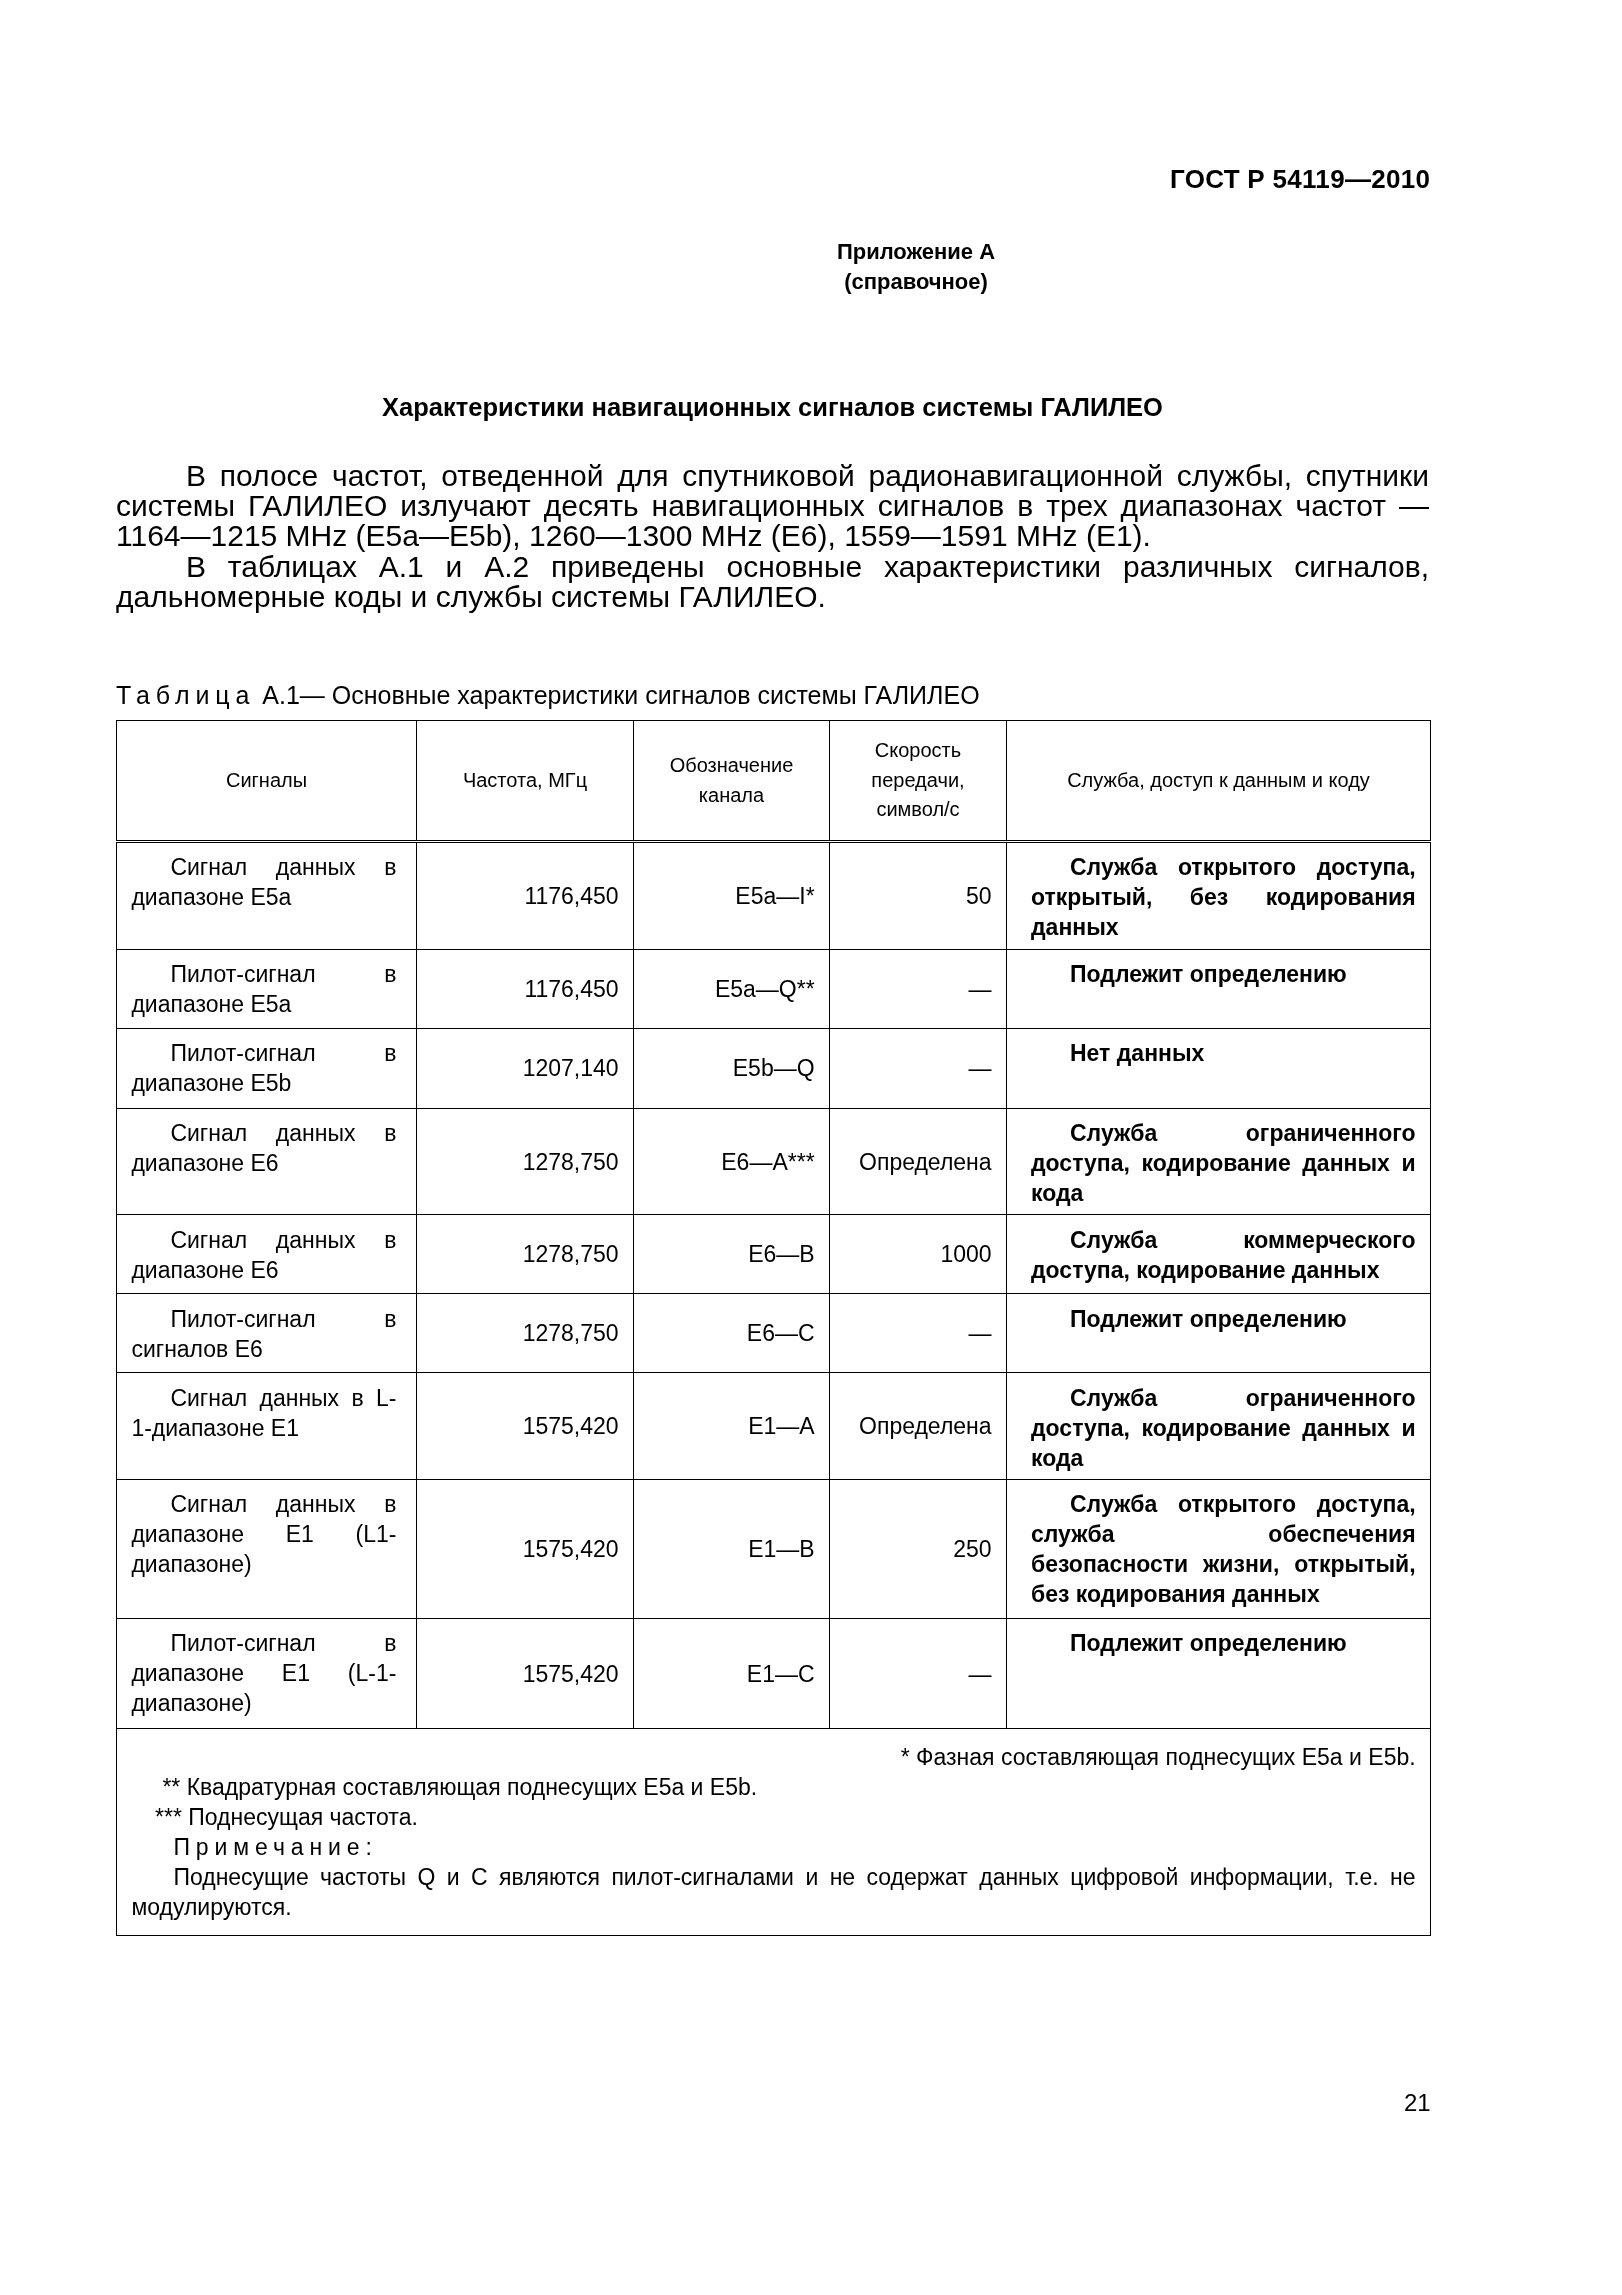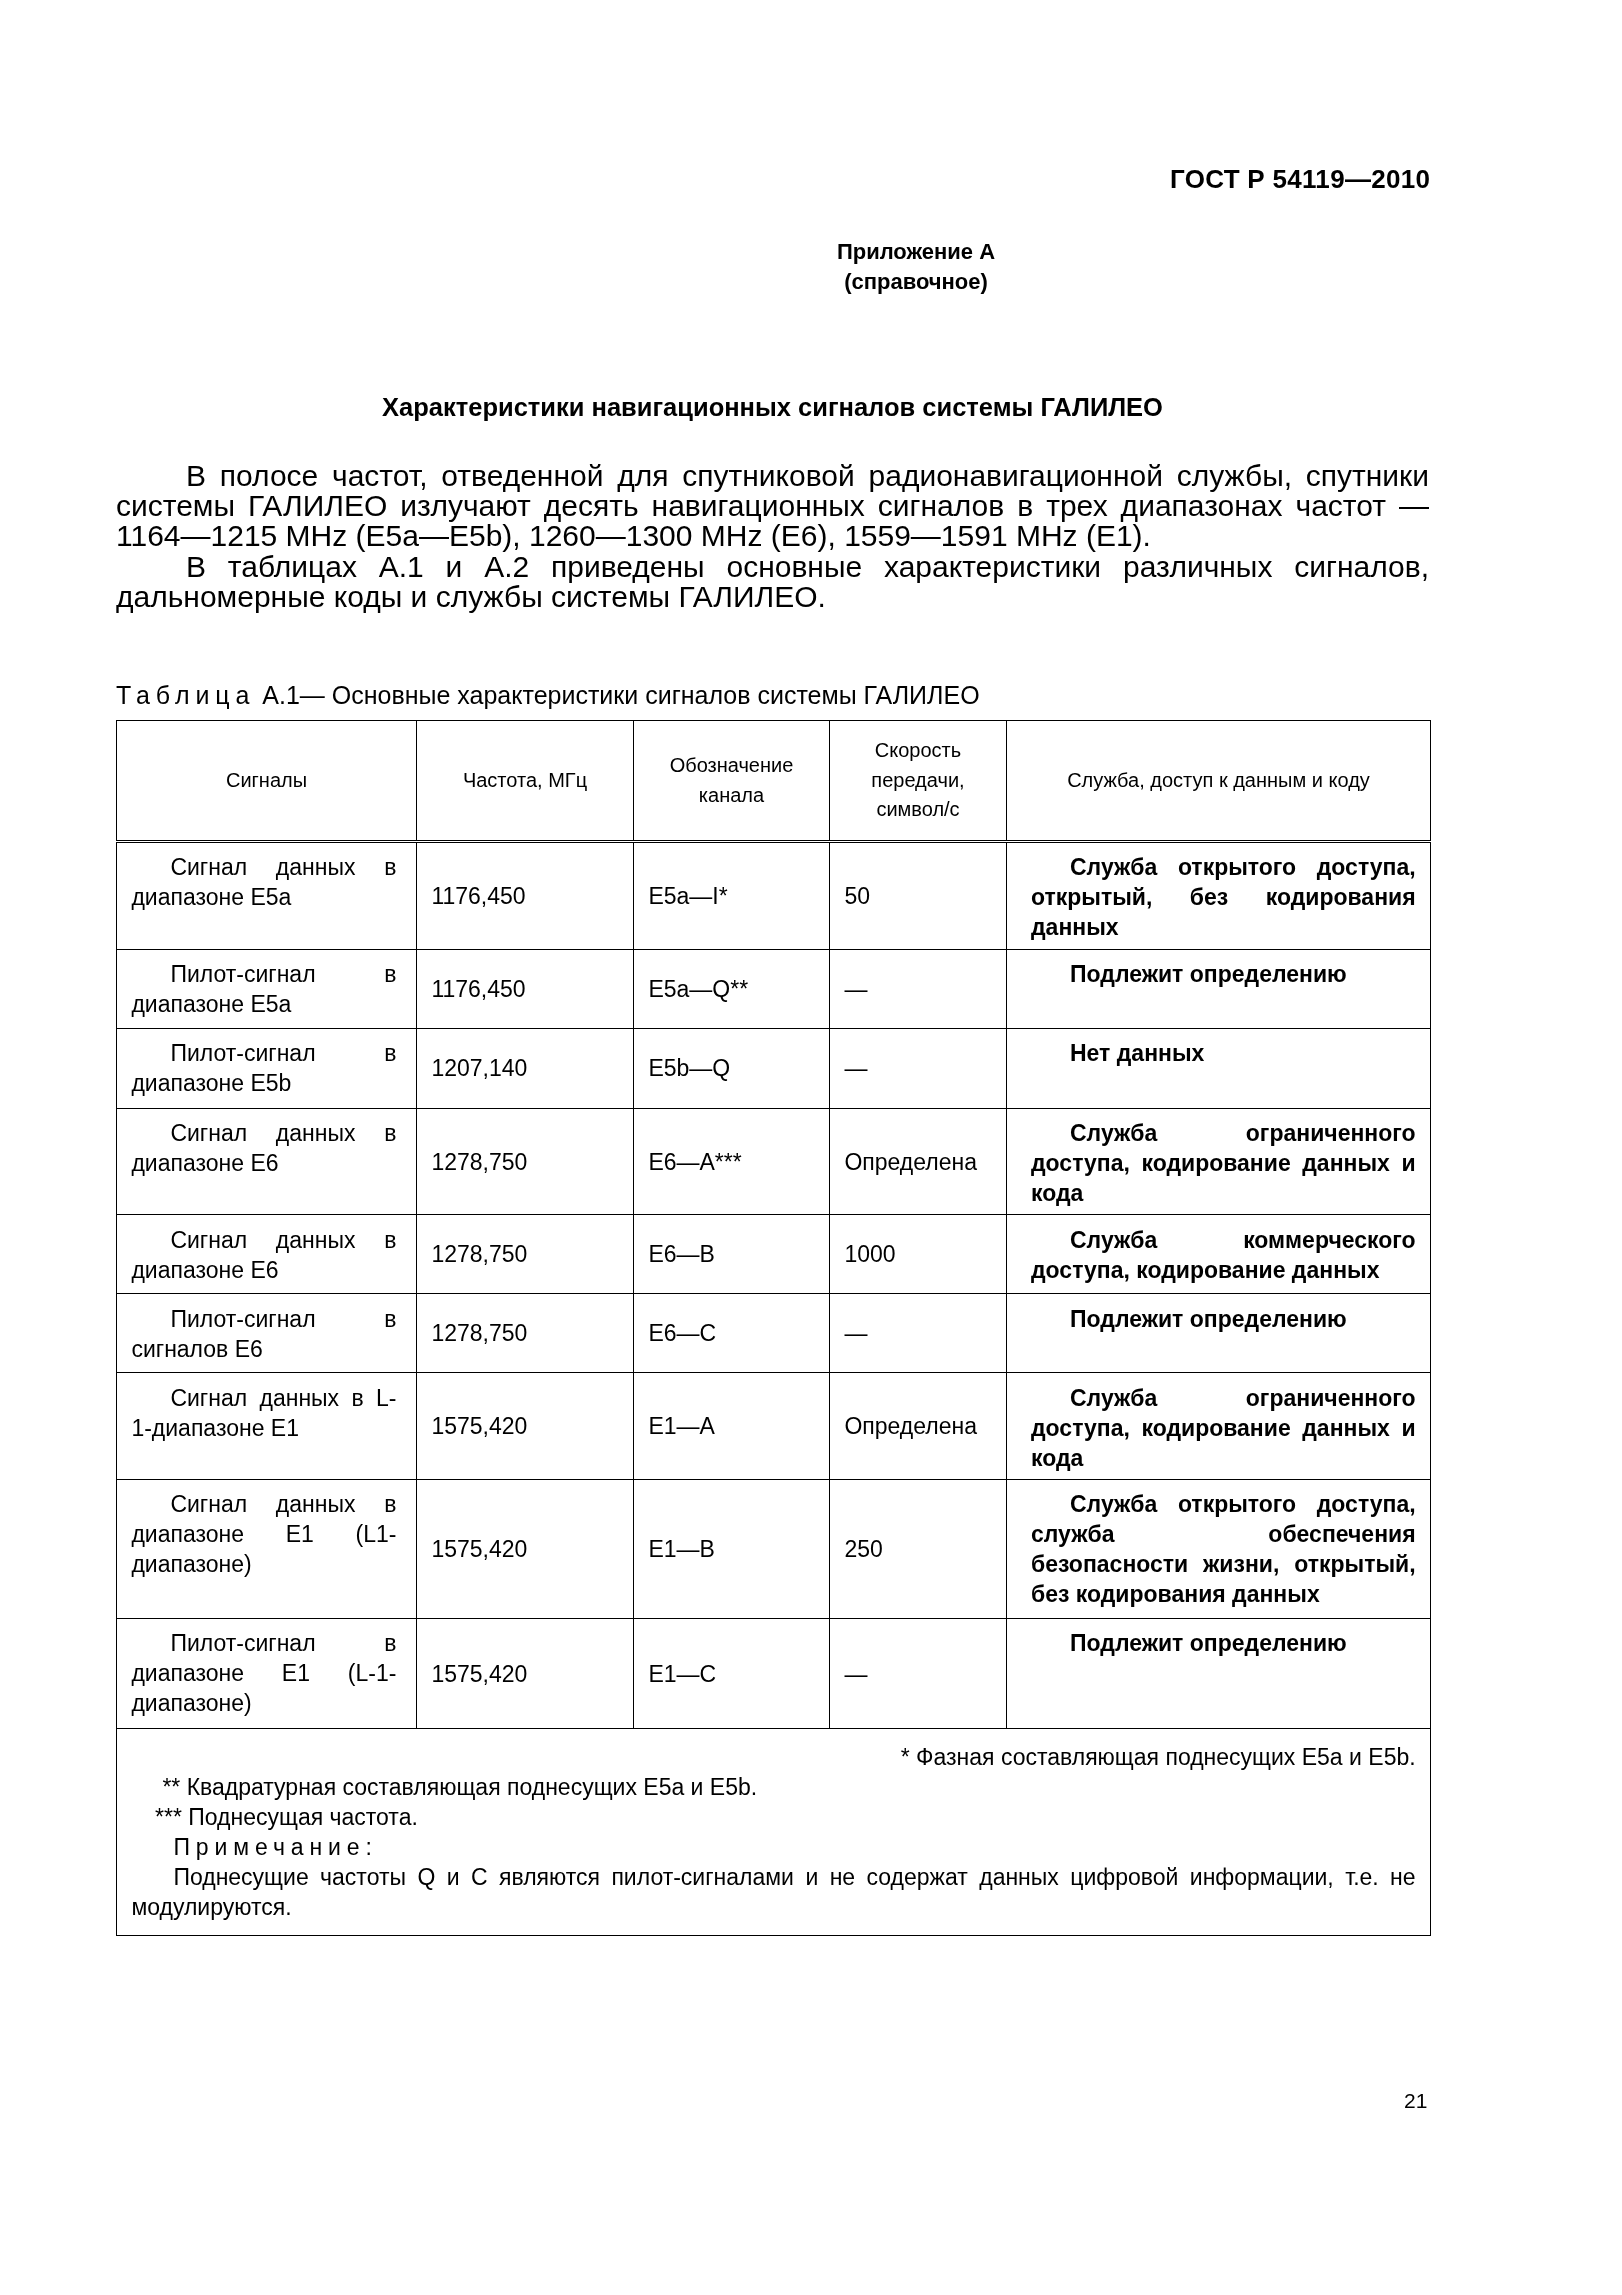--- a/index.html
+++ b/index.html
@@ -14,30 +14,30 @@
   .para { left: 116px; width: 1313px; font-size: 30px; line-height: 30px; text-align: justify; text-indent: 70px; }
   .p1 { top: 461px; }
   .p2 { top: 552px; }
   .caption { left: 116px; top: 681px; font-size: 25px; }
   .caption .spaced { letter-spacing: 5.9px; }
 
   table.sig { position: absolute; left: 116px; top: 720px; width: 1314px; border-collapse: collapse; table-layout: fixed; font-size: 23px; }
   table.sig td, table.sig th { border: 1.3px solid #000; padding: 6.5px 14.4px; vertical-align: middle; line-height: 30px; }
   table.sig th { font-weight: normal; text-align: center; font-size: 20px; line-height: 29.4px; height: 106px; border-bottom: 3.9px double #000; }
   table.sig td.sig-name { text-align: justify; text-indent: 39px; vertical-align: top; padding-top: 9.2px; padding-left: 14.4px; padding-right: 19.6px; }
-  table.sig td.center { text-align: left; }
+  table.sig td.center { text-align: right; }
   table.sig td.svc { text-align: justify; text-indent: 39px; vertical-align: top; padding-top: 9.2px; padding-left: 24px; padding-right: 14.4px; font-weight: bold; }
   table.sig td.foot { text-align: left; vertical-align: top; padding: 13px 14.4px 13px 14.4px; }
   .foot-line { line-height: 30px; }
   .foot-line.fn1 { padding-left: 42px; text-align: right; }
   .foot-line.fn2 { padding-left: 31px; }
   .foot-line.fn3 { padding-left: 23.6px; }
   .foot-line.note-title { padding-left: 42px; letter-spacing: 5.9px; }
   .foot-line.note-body { text-indent: 42px; text-align: justify; }
-  .pagenum { left: 1404px; top: 2089px; font-size: 21px; }
+  .pagenum { left: 1404px; top: 2089px; font-size: 24px; }
 </style>
 </head>
 <body>
 
 <div class="abs gost">ГОСТ Р 54119—2010</div>
 
 <div class="abs appendix">
   <div class="inner">
     <div>Приложение А</div>
     <div>(справочное)</div>

